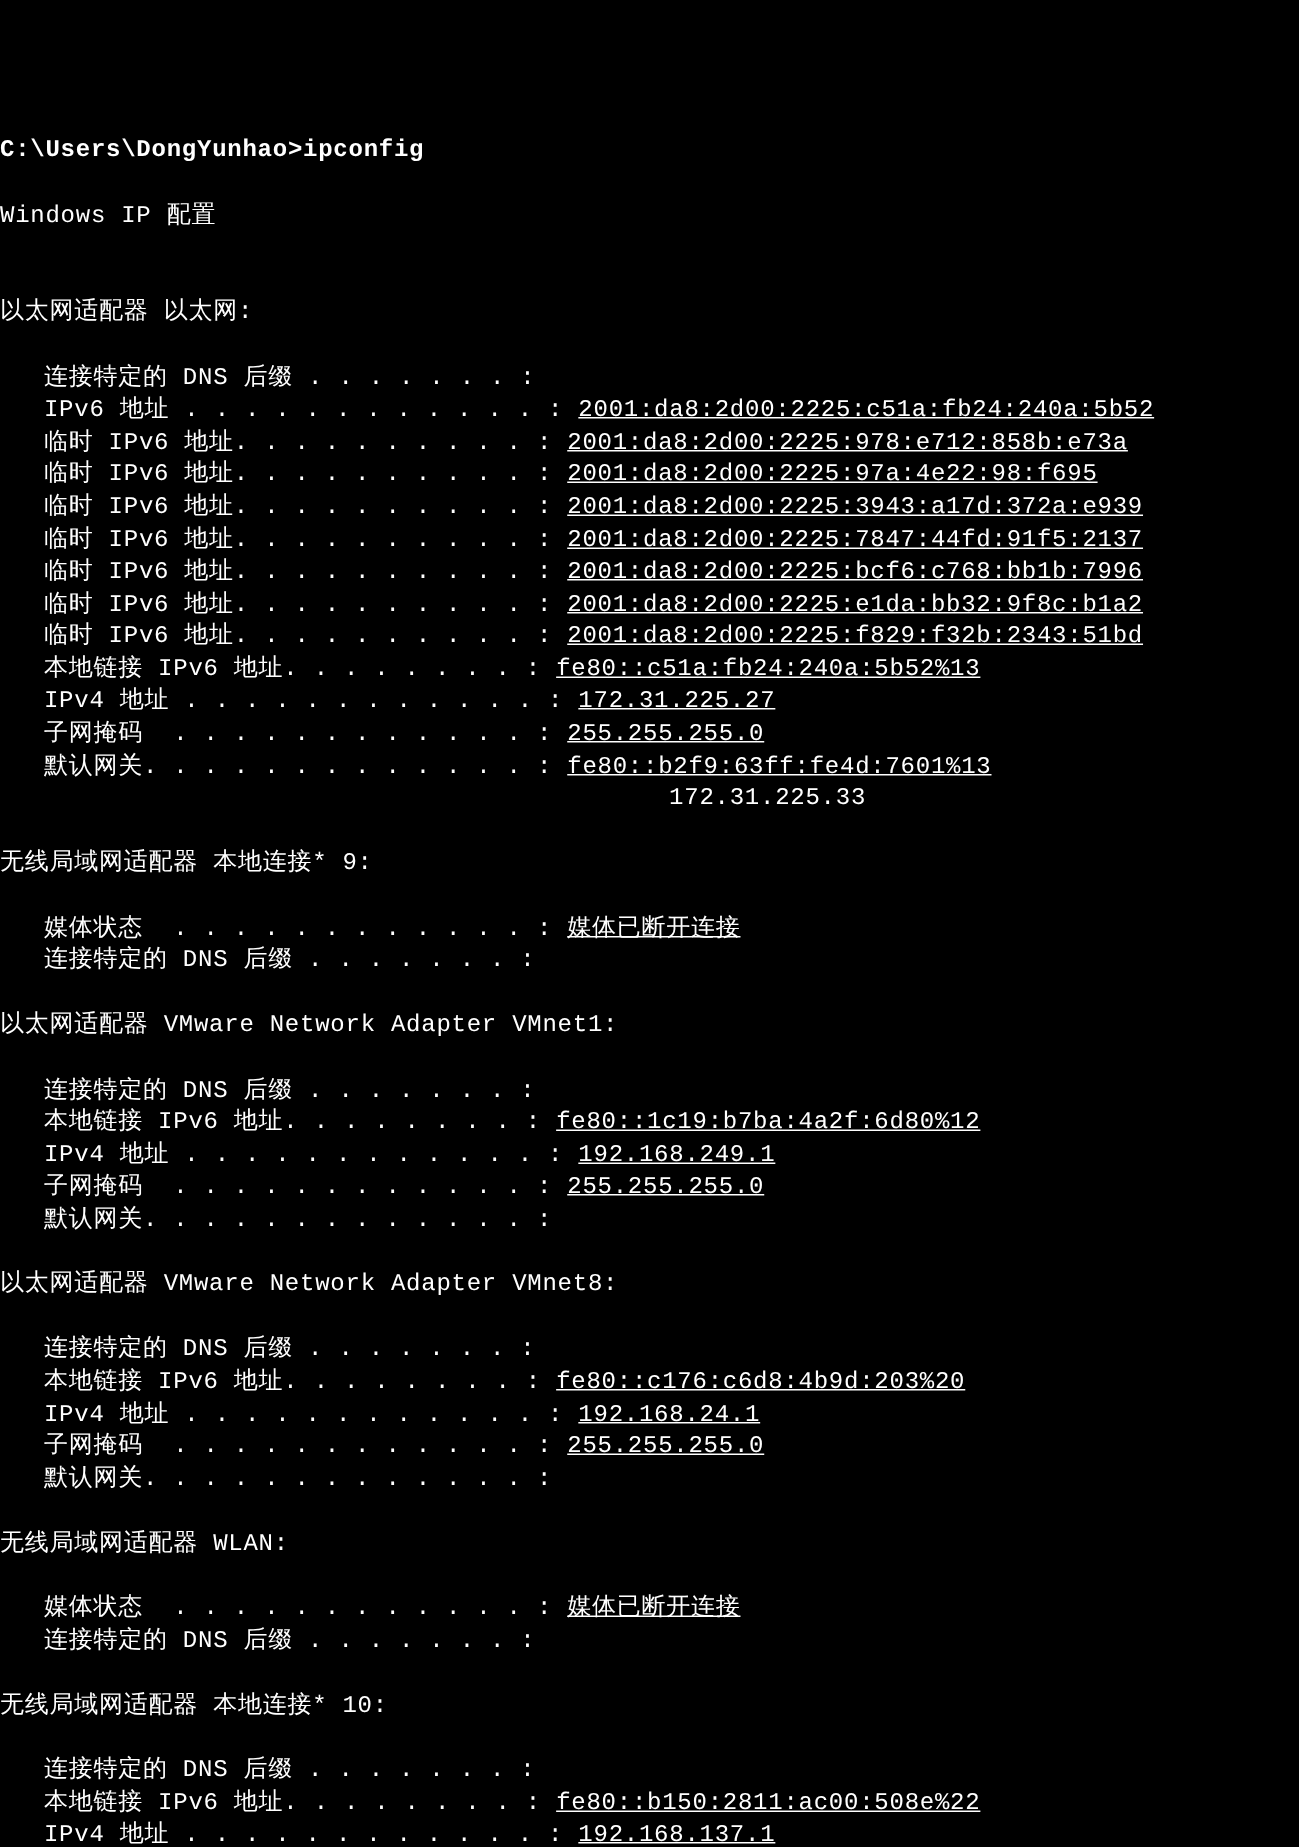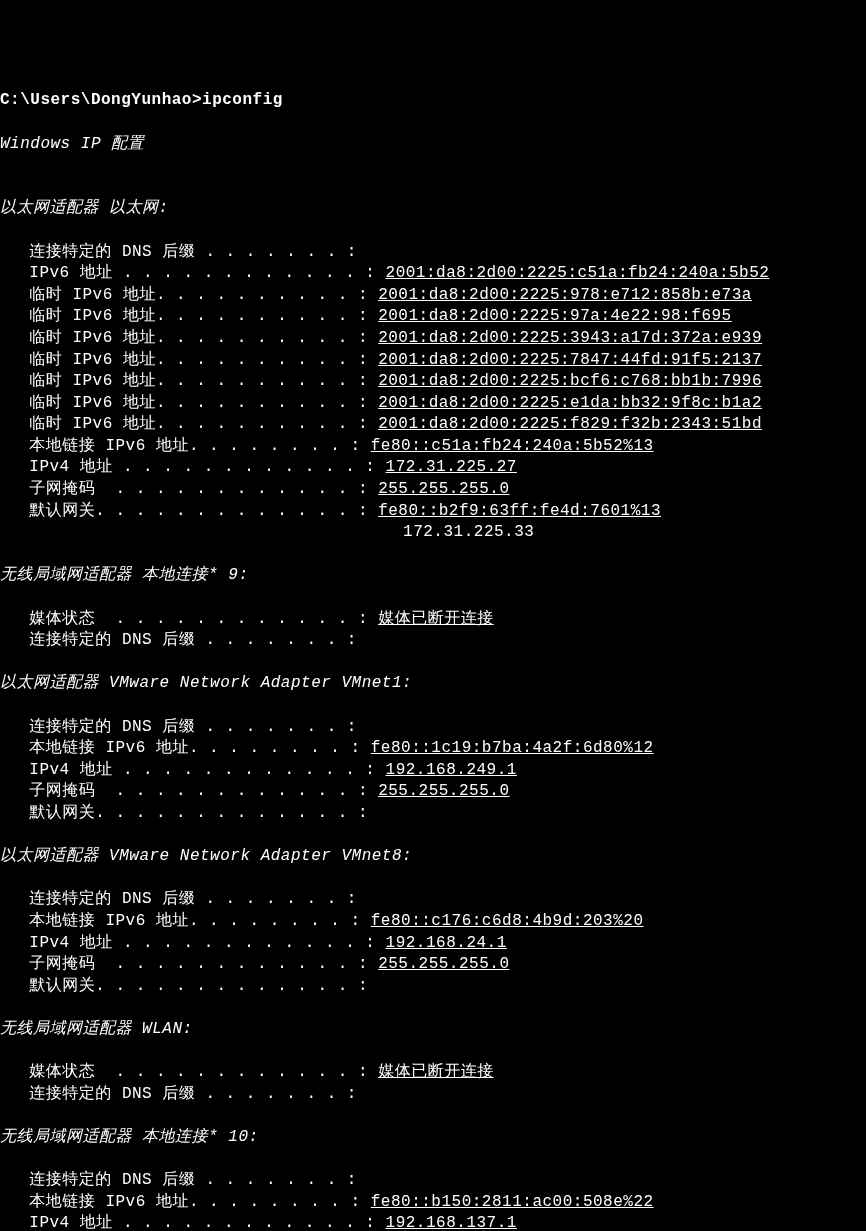--- a/index.html
+++ b/index.html
@@ -20,36 +20,36 @@
     }
     .prompt-line {
       white-space: pre;
       font-weight: bold;
     }
     .blank-line {
       height: 1.35em;
     }
     .section-header {
       white-space: pre;
-      font-style: italic;
     }
     .prop-line {
       white-space: pre;
       padding-left: 2ch;
       text-decoration: underline;
     }
     .prop-label {
       display: inline-block;
     }
     .prop-value {
       display: inline;
     }
     .extra-value {
       white-space: pre;
       padding-left: 2ch;
+      margin-left: 43px;
     }
   </style>
 </head>
 <body>
 
 
 
 <div><div class="prompt-line">C:\Users\DongYunhao&gt;ipconfig</div><div class="blank-line"></div><div class="section-header">Windows IP 配置</div><div class="blank-line"></div><div id="adapters-container"><div class="blank-line"></div><div class="section-header">以太网适配器 以太网:</div><div class="blank-line"></div><div class="prop-line"><span class="prop-label"> 连接特定的 DNS 后缀 . . . . . . . :</span><span class="prop-value"></span></div><div class="prop-line"><span class="prop-label"> IPv6 地址 . . . . . . . . . . . . : </span><span class="prop-value">2001:da8:2d00:2225:c51a:fb24:240a:5b52</span></div><div class="prop-line"><span class="prop-label"> 临时 IPv6 地址. . . . . . . . . . : </span><span class="prop-value">2001:da8:2d00:2225:978:e712:858b:e73a</span></div><div class="prop-line"><span class="prop-label"> 临时 IPv6 地址. . . . . . . . . . : </span><span class="prop-value">2001:da8:2d00:2225:97a:4e22:98:f695</span></div><div class="prop-line"><span class="prop-label"> 临时 IPv6 地址. . . . . . . . . . : </span><span class="prop-value">2001:da8:2d00:2225:3943:a17d:372a:e939</span></div><div class="prop-line"><span class="prop-label"> 临时 IPv6 地址. . . . . . . . . . : </span><span class="prop-value">2001:da8:2d00:2225:7847:44fd:91f5:2137</span></div><div class="prop-line"><span class="prop-label"> 临时 IPv6 地址. . . . . . . . . . : </span><span class="prop-value">2001:da8:2d00:2225:bcf6:c768:bb1b:7996</span></div><div class="prop-line"><span class="prop-label"> 临时 IPv6 地址. . . . . . . . . . : </span><span class="prop-value">2001:da8:2d00:2225:e1da:bb32:9f8c:b1a2</span></div><div class="prop-line"><span class="prop-label"> 临时 IPv6 地址. . . . . . . . . . : </span><span class="prop-value">2001:da8:2d00:2225:f829:f32b:2343:51bd</span></div><div class="prop-line"><span class="prop-label"> 本地链接 IPv6 地址. . . . . . . . : </span><span class="prop-value">fe80::c51a:fb24:240a:5b52%13</span></div><div class="prop-line"><span class="prop-label"> IPv4 地址 . . . . . . . . . . . . : </span><span class="prop-value">172.31.225.27</span></div><div class="prop-line"><span class="prop-label"> 子网掩码  . . . . . . . . . . . . : </span><span class="prop-value">255.255.255.0</span></div><div class="prop-line"><span class="prop-label"> 默认网关. . . . . . . . . . . . . : </span><span class="prop-value">fe80::b2f9:63ff:fe4d:7601%13</span></div><div class="extra-value"><span>                                      </span><span>172.31.225.33</span></div><div class="blank-line"></div><div class="section-header">无线局域网适配器 本地连接* 9:</div><div class="blank-line"></div><div class="prop-line"><span class="prop-label"> 媒体状态  . . . . . . . . . . . . : </span><span class="prop-value">媒体已断开连接</span></div><div class="prop-line"><span class="prop-label"> 连接特定的 DNS 后缀 . . . . . . . :</span><span class="prop-value"></span></div><div class="blank-line"></div><div class="section-header">以太网适配器 VMware Network Adapter VMnet1:</div><div class="blank-line"></div><div class="prop-line"><span class="prop-label"> 连接特定的 DNS 后缀 . . . . . . . :</span><span class="prop-value"></span></div><div class="prop-line"><span class="prop-label"> 本地链接 IPv6 地址. . . . . . . . : </span><span class="prop-value">fe80::1c19:b7ba:4a2f:6d80%12</span></div><div class="prop-line"><span class="prop-label"> IPv4 地址 . . . . . . . . . . . . : </span><span class="prop-value">192.168.249.1</span></div><div class="prop-line"><span class="prop-label"> 子网掩码  . . . . . . . . . . . . : </span><span class="prop-value">255.255.255.0</span></div><div class="prop-line"><span class="prop-label"> 默认网关. . . . . . . . . . . . . :</span><span class="prop-value"></span></div><div class="blank-line"></div><div class="section-header">以太网适配器 VMware Network Adapter VMnet8:</div><div class="blank-line"></div><div class="prop-line"><span class="prop-label"> 连接特定的 DNS 后缀 . . . . . . . :</span><span class="prop-value"></span></div><div class="prop-line"><span class="prop-label"> 本地链接 IPv6 地址. . . . . . . . : </span><span class="prop-value">fe80::c176:c6d8:4b9d:203%20</span></div><div class="prop-line"><span class="prop-label"> IPv4 地址 . . . . . . . . . . . . : </span><span class="prop-value">192.168.24.1</span></div><div class="prop-line"><span class="prop-label"> 子网掩码  . . . . . . . . . . . . : </span><span class="prop-value">255.255.255.0</span></div><div class="prop-line"><span class="prop-label"> 默认网关. . . . . . . . . . . . . :</span><span class="prop-value"></span></div><div class="blank-line"></div><div class="section-header">无线局域网适配器 WLAN:</div><div class="blank-line"></div><div class="prop-line"><span class="prop-label"> 媒体状态  . . . . . . . . . . . . : </span><span class="prop-value">媒体已断开连接</span></div><div class="prop-line"><span class="prop-label"> 连接特定的 DNS 后缀 . . . . . . . :</span><span class="prop-value"></span></div><div class="blank-line"></div><div class="section-header">无线局域网适配器 本地连接* 10:</div><div class="blank-line"></div><div class="prop-line"><span class="prop-label"> 连接特定的 DNS 后缀 . . . . . . . :</span><span class="prop-value"></span></div><div class="prop-line"><span class="prop-label"> 本地链接 IPv6 地址. . . . . . . . : </span><span class="prop-value">fe80::b150:2811:ac00:508e%22</span></div><div class="prop-line"><span class="prop-label"> IPv4 地址 . . . . . . . . . . . . : </span><span class="prop-value">192.168.137.1</span></div></div></div>
 
 

